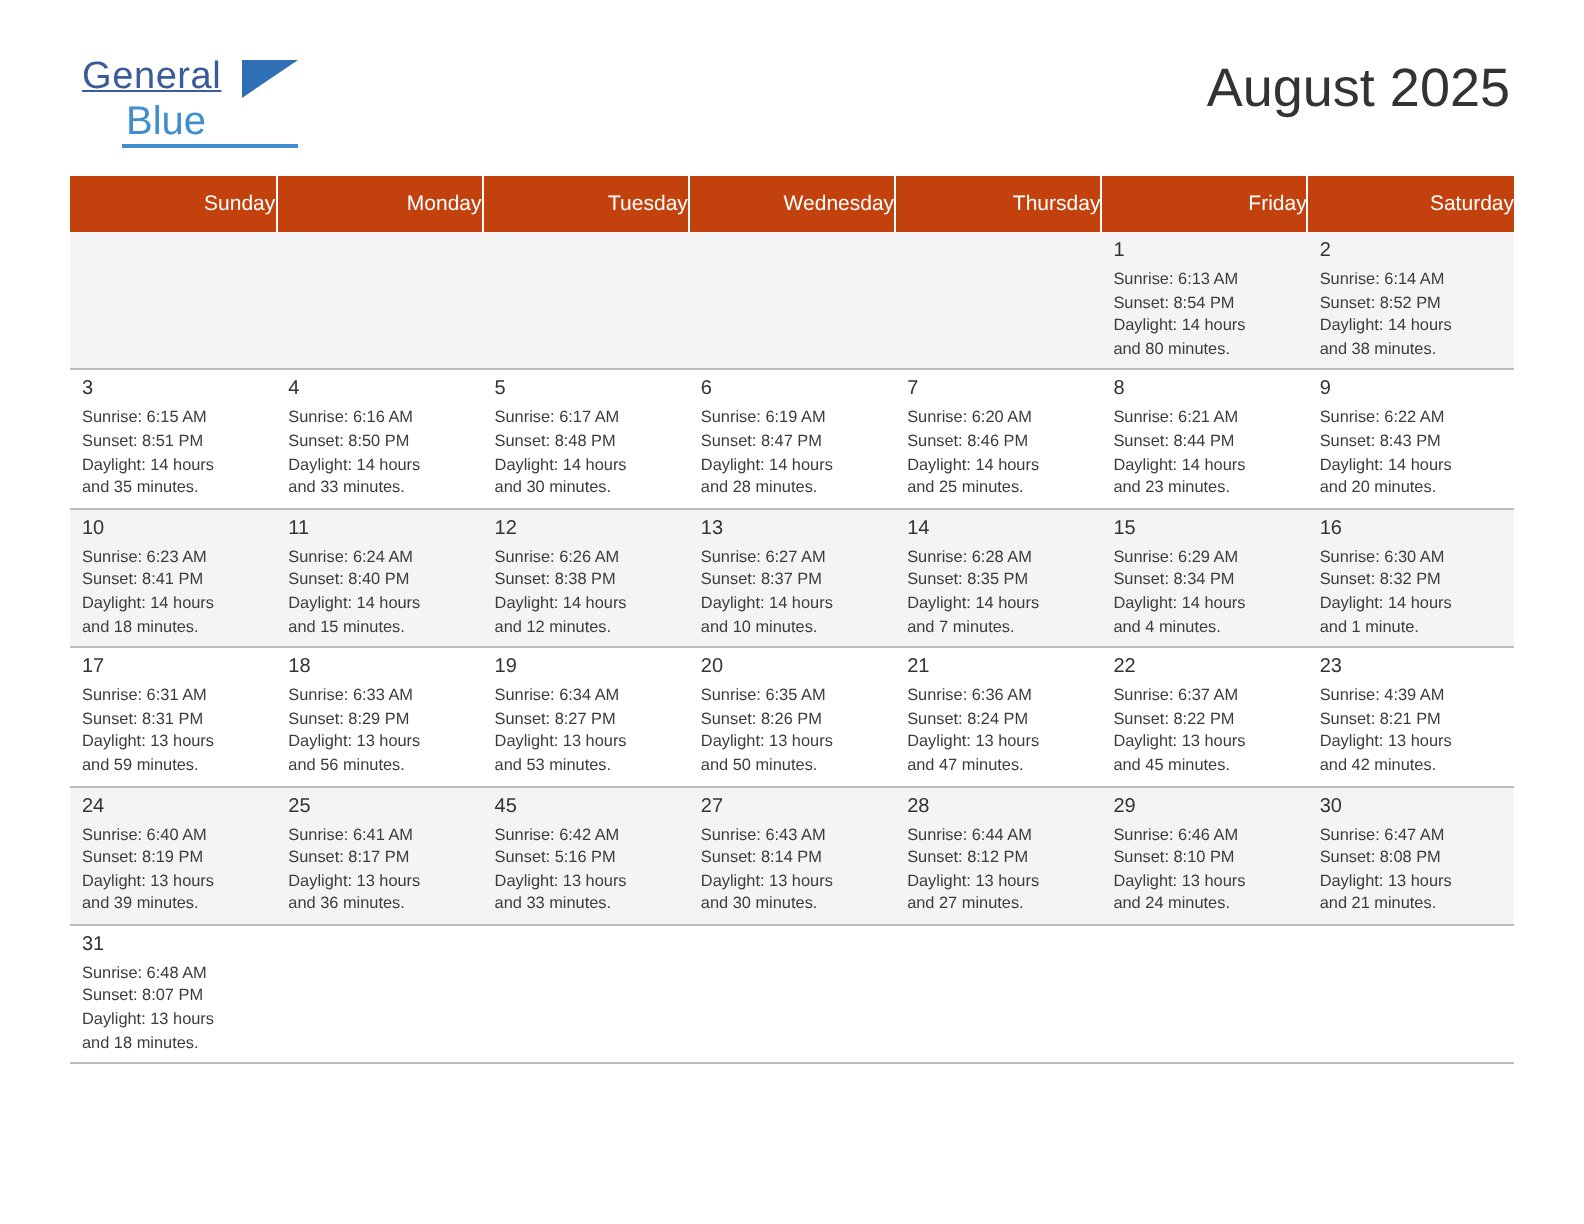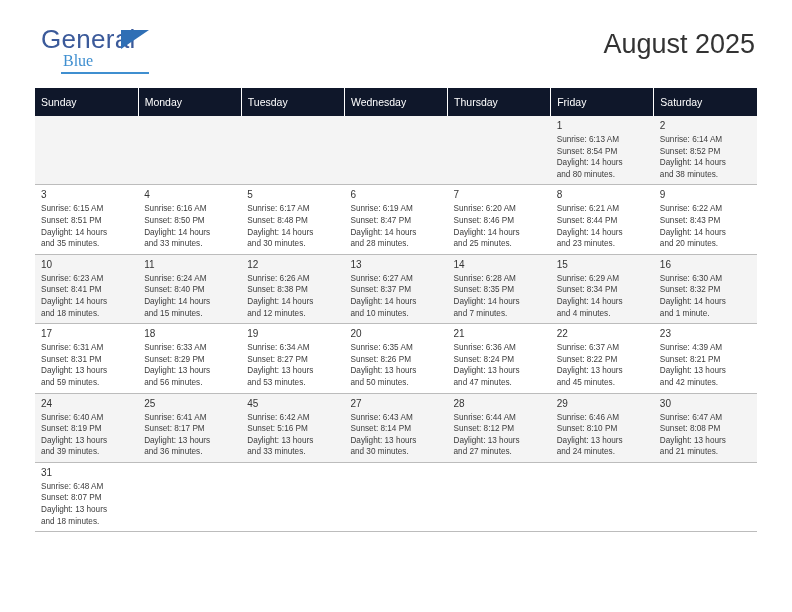--- a/index.html
+++ b/index.html
@@ -32,33 +32,34 @@
     box-sizing: border-box;
   }
   .logo {
     position: relative;
     width: 120px;
     height: 48px;
     padding-left: 6px;
     box-sizing: border-box;
   }
   .logo-general {
-    font-size: 26px;
+    font-size: 19px;
     color: #3b5a9a;
     letter-spacing: 0.3px;
     line-height: 22px;
     font-family: "Liberation Sans", sans-serif;
+    text-decoration: underline;
   }
   .logo-blue {
-    font-size: 16px;
+    font-size: 20px;
     color: #3f8fd0;
     line-height: 20px;
     margin-top: 1px;
     padding-left: 22px;
-    font-family: Liberation Serif, serif;
+    font-family: Liberation Sans, sans-serif;
   }
   .logo-flag {
     position: absolute;
     left: 86px;
     top: 2px;
     width: 0;
     height: 0;
     border-left: 28px solid #2f6fb5;
     border-bottom: 19px solid transparent;
   }
@@ -88,25 +89,25 @@
   }
 
   
   table.calendar {
     width: 722px;
     border-collapse: collapse;
     table-layout: fixed;
     margin-top: 16px;
   }
   table.calendar th {
-    background: #0f172a;
+    background: #c2410c;
     color: #ffffff;
     font-size: 10.5px;
     font-weight: normal;
-    text-align: left;
+    text-align: right;
     padding: 5px 0 5px 6px;
     height: 18px;
     border-right: 1px solid #ffffff;
   }
   table.calendar th:last-child {
     border-right: none;
   }
   table.calendar td {
     vertical-align: top;
     height: 68px;

